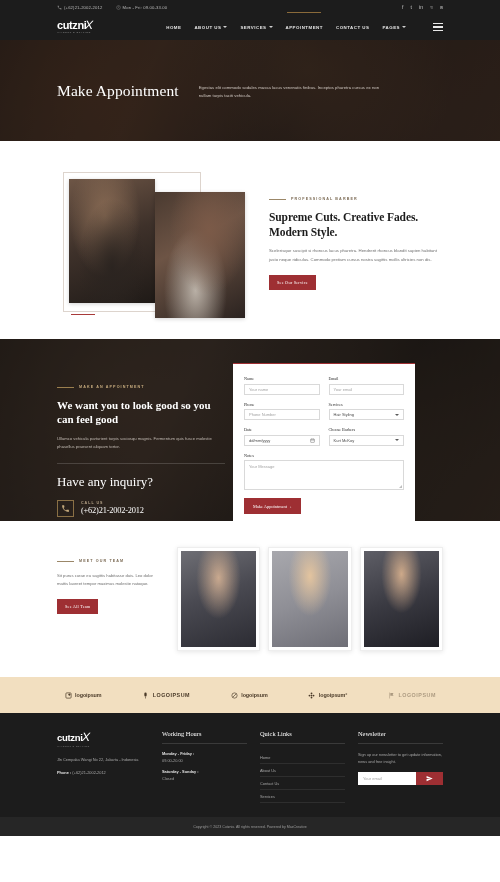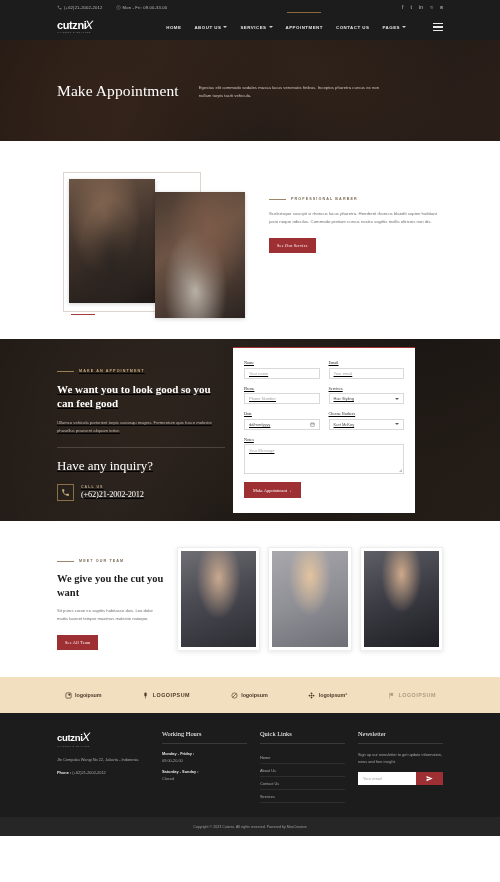--- a/index.html
+++ b/index.html
@@ -106,21 +106,21 @@
 
   
   .sec-appt {
     position: relative; height: 182px; overflow: hidden;
     background:
       radial-gradient(circle at 25% 35%, rgba(130,95,70,.45), transparent 40%),
       radial-gradient(circle at 70% 60%, rgba(110,80,60,.4), transparent 45%),
       linear-gradient(120deg,#3a2c24 0%,#55433a 35%,#241d1a 70%,#4b382c 100%);
   }
   .sec-appt::after { content:""; position:absolute; inset:0; background: rgba(22,18,16,.70); }
-  .appt-inner { position: relative; z-index: 2; height: 100%; display: flex; padding: 0 57px; gap: 8px; text-decoration: underline; }
+  .appt-inner { position: relative; z-index: 2; height: 100%; display: flex; padding: 16px 57px; gap: 8px; }
   .appt-left { width: 168px; padding-top: 30px; }
   .eyebrow-txt.gold { color: #c6ab7e; }
   .eyebrow-line.gold { background: #9b7f4e; }
   .appt-h2 { font-size: 11px; color: #ffffff; line-height: 1.3; }
   .appt-p { font-size: 4.2px; color: #c2bab3; line-height: 1.95; margin-top: 8px; }
   .appt-div { width: 100%; height: 1px; background: rgba(255,255,255,.16); margin: 12px 0 10px; }
   .appt-inq { font-size: 13px; color: #fff; }
   .callrow { display: flex; align-items: center; gap: 7px; margin-top: 10px; }
   .call-ico {
     width: 17px; height: 17px; border: 1px solid #8a7045;
@@ -281,20 +281,21 @@
     <div class="collage-frame"></div>
     <div class="ph ph1"></div>
     <div class="ph ph2"></div>
     <div class="collage-dash"></div>
   </div>
   <div class="sup-right">
     <div class="eyebrow">
       <span class="eyebrow-line"></span>
       <span class="eyebrow-txt">PROFESSIONAL BARBER</span>
     </div>
+    <h2 class="sup-h2 serif">Supreme Cuts. Creative Fades. Modern Style.</h2>
     <p class="sup-p">Scelerisque suscipit si rhoncus lacus pharetra. Hendrerit rhoncus blandit sapien habitant justo neque ridiculus. Commodo pretium cursus nostra sagittis mollis ultricies non dis.</p>
     <button class="btn-red serif">See Our Service</button>
   </div>
 </div>
 
 <div class="sec-appt">
   <div class="appt-inner">
     <div class="appt-left">
       <div class="eyebrow">
         <span class="eyebrow-line gold"></span>
@@ -369,21 +370,20 @@
     </div>
   </div>
 </div>
 
 <div class="sec-team">
   <div class="team-left">
     <div class="eyebrow">
       <span class="eyebrow-line"></span>
       <span class="eyebrow-txt">MEET OUR TEAM</span>
     </div>
-    <h2 class="team-h2 serif">We give you the cut you want</h2>
     <p class="team-p">Sit purus curae eu sagittis habitasse duis. Leo dolor mattis laoreet tempor maximus molestie natoque.</p>
     <button class="btn-red serif">See All Team</button>
   </div>
   <div class="team-cards">
     <div class="tcard">
         <div class="tphoto tp1"></div>
       </div>
     <div class="tcard">
         <div class="tphoto tp2"></div>
       </div>

